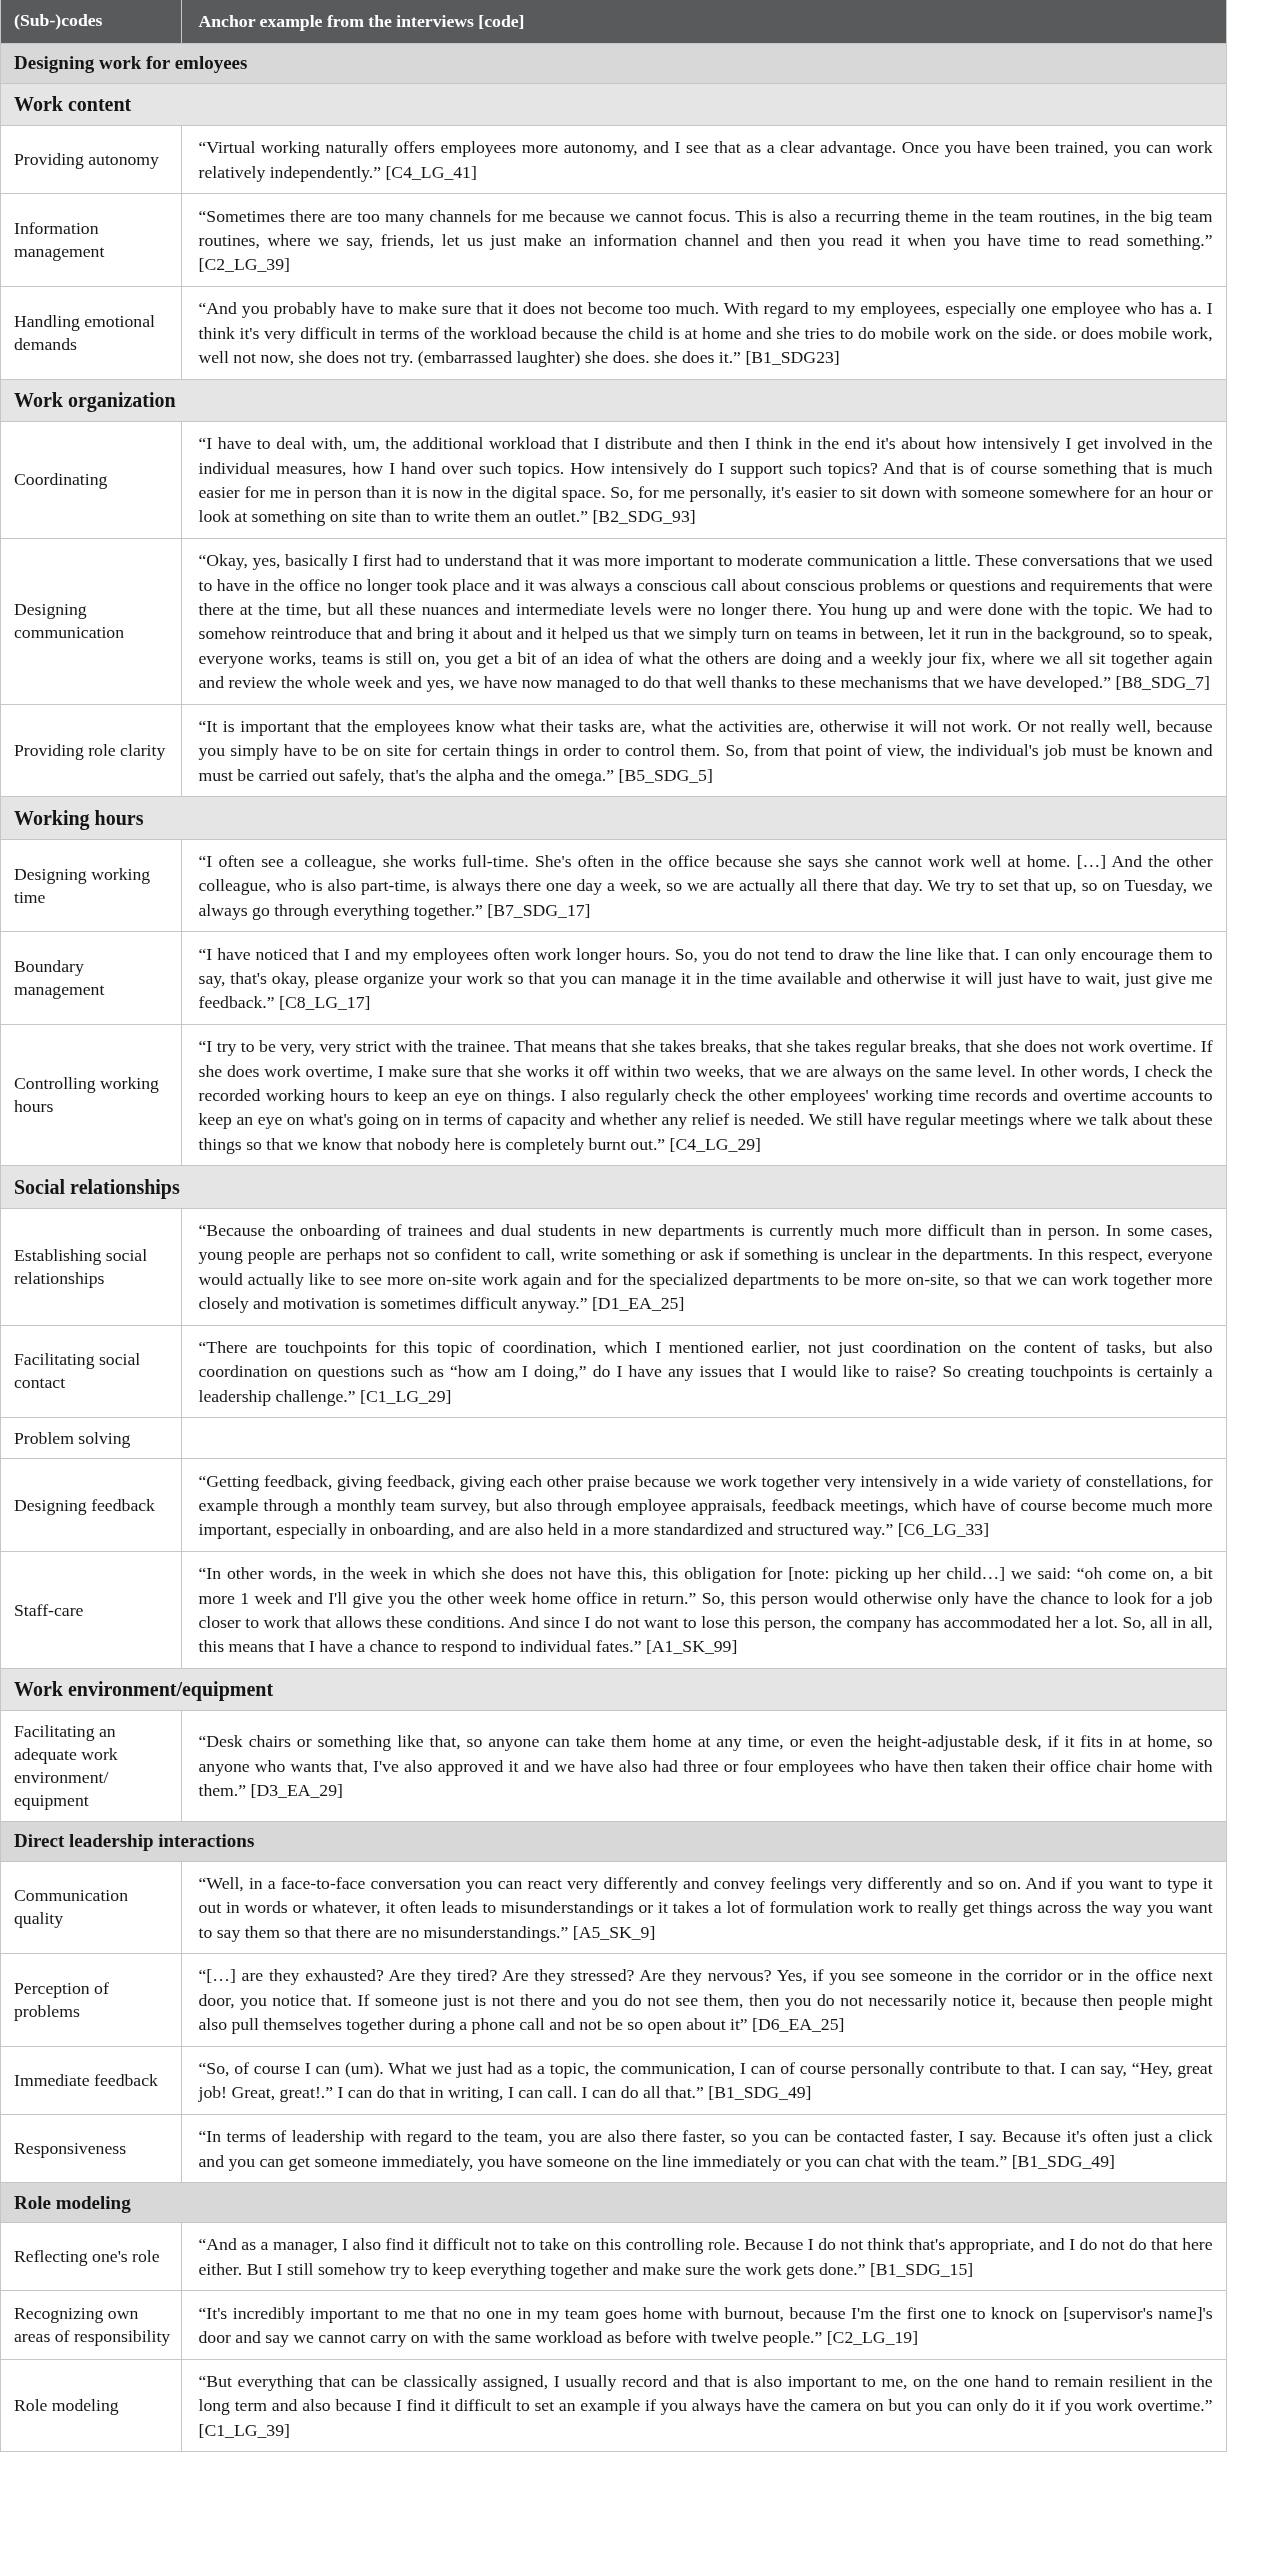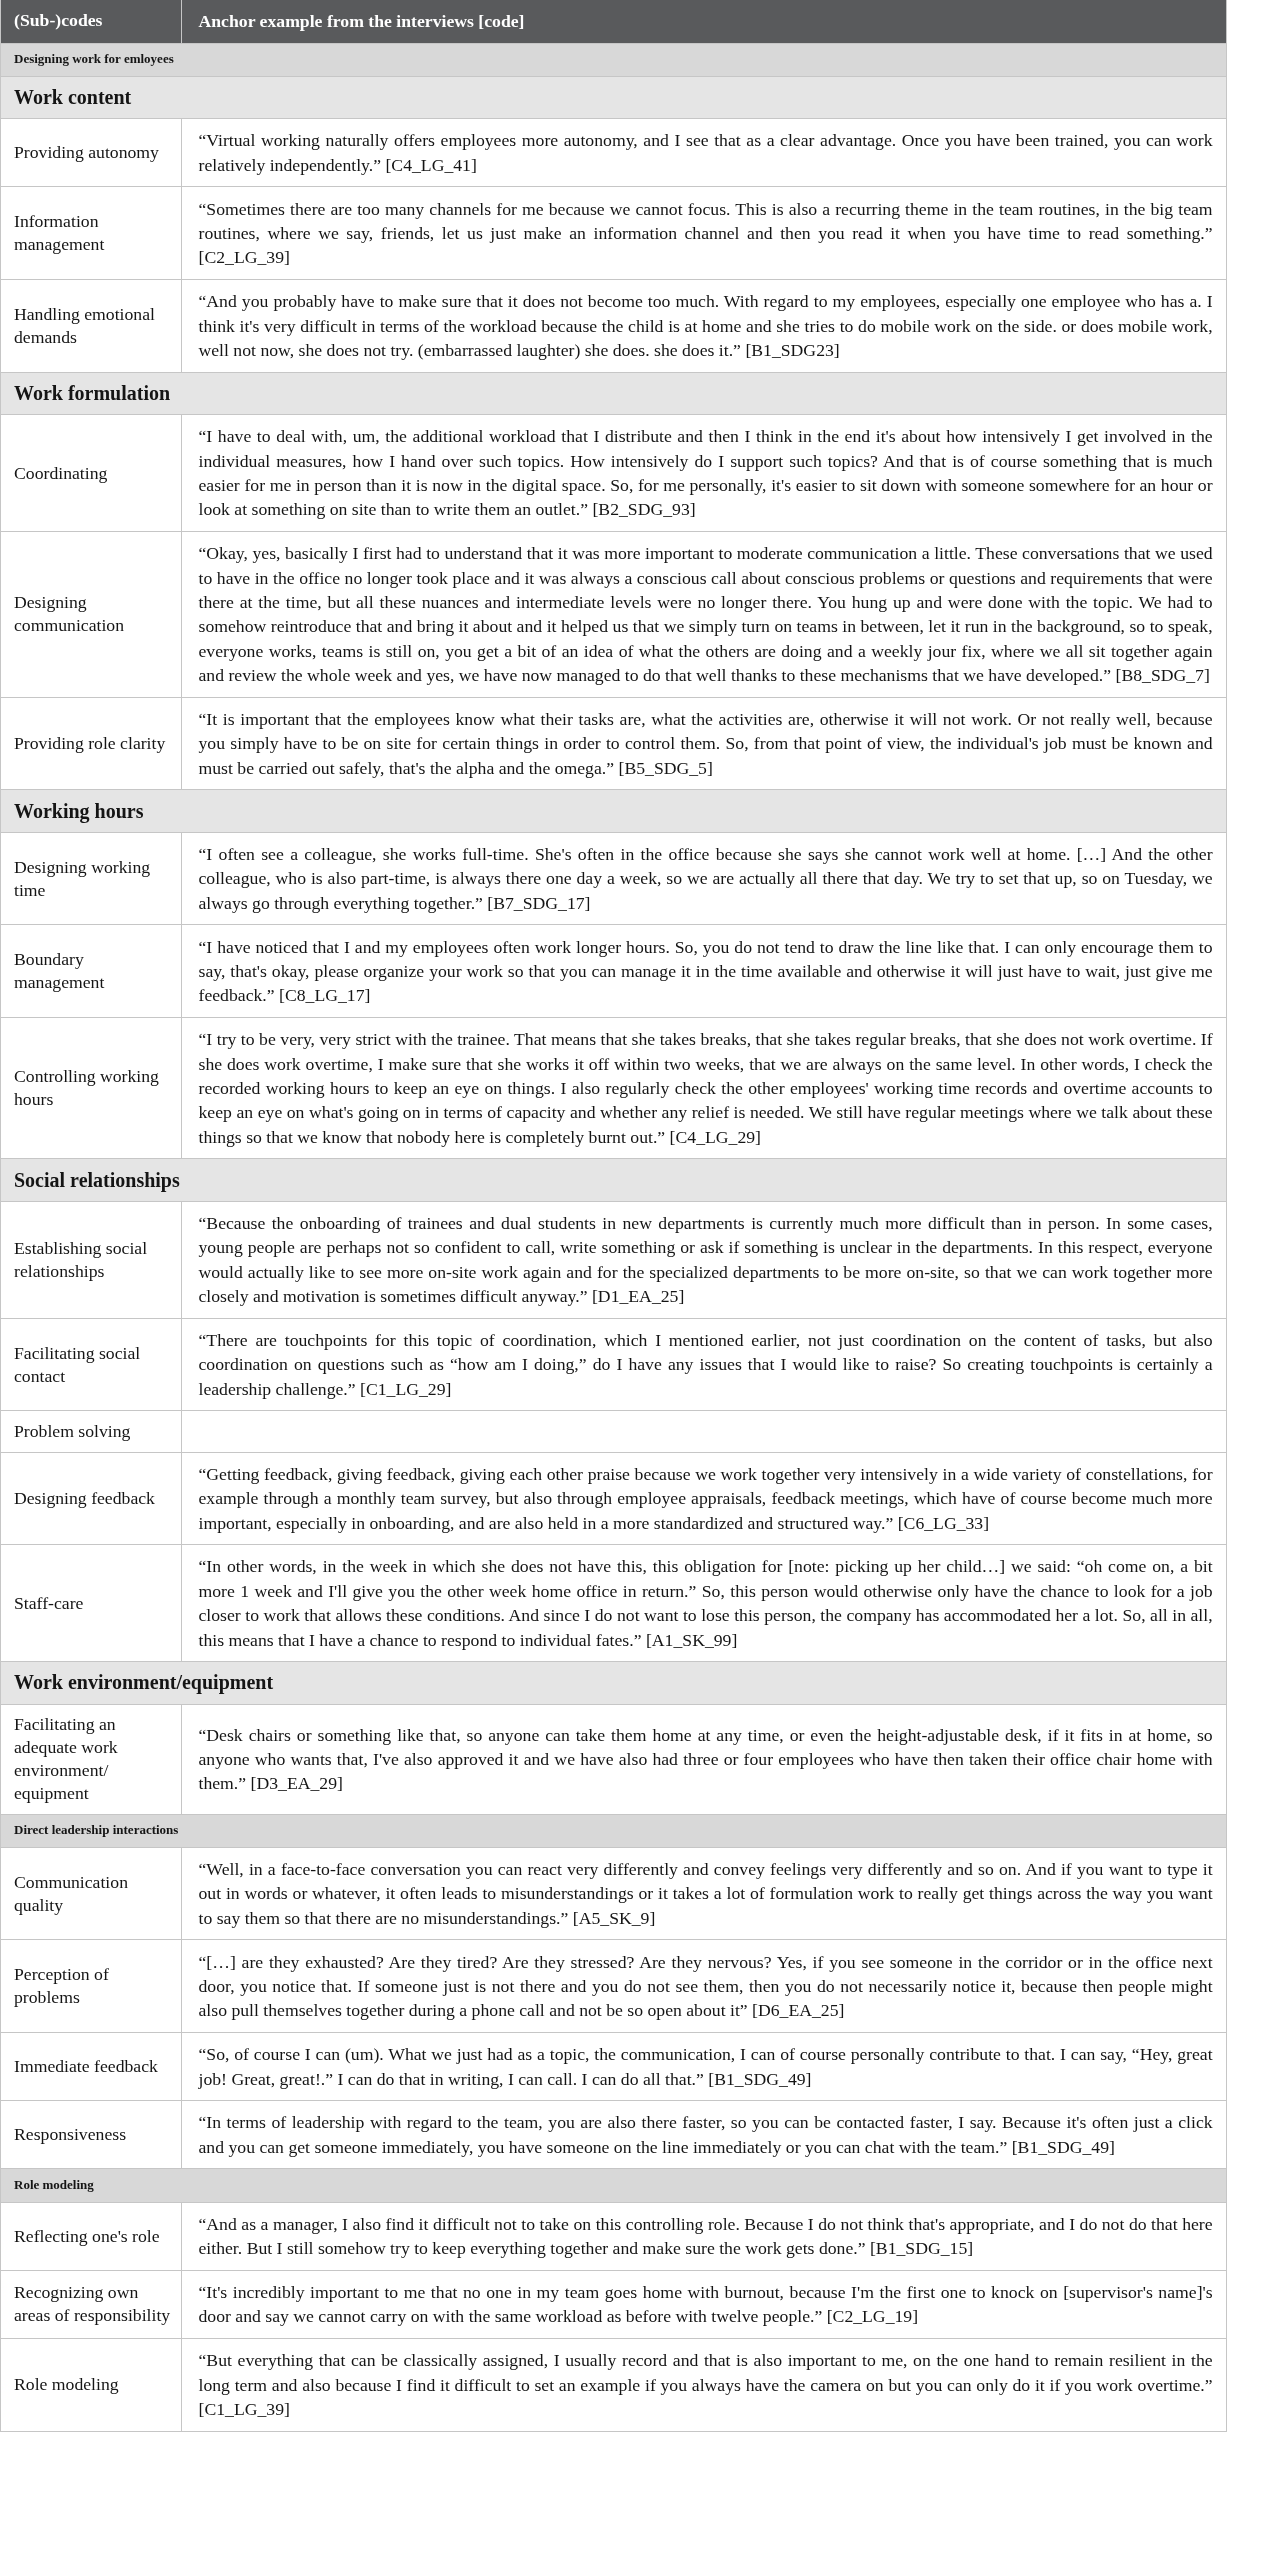--- a/index.html
+++ b/index.html
@@ -17,21 +17,21 @@
   }
   .row { display: flex; border-top: 0.6px solid #c6c6c6; }
   .row:first-child { border-top: none; }
 
   
   .row-header { background: #595a5c; color: #ffffff; }
   .row-header .cell { font-weight: 700; font-size: 21.4px; line-height: 1.2; padding-top: 11.6px; padding-bottom: 11.6px; border-right: none; }
 
   
   .row-main { background: #d8d8d8; }
-  .row-main .section-title { font-weight: 700; font-size: 13px; line-height: 1.15; padding: 8.6px 12.2px 8.6px 13px; }
+  .row-main .section-title { font-weight: 700; font-size: 19px; line-height: 1.15; padding: 8.6px 12.2px 8.6px 13px; }
 
   
   .row-sub { background: #e5e5e5; }
   .row-sub .subsection-title { font-weight: 700; font-size: 20px; line-height: 1.15; padding: 9.2px 12.2px 9.2px 13px; }
 
   
   .cell { min-height: 100%; }
   .cell.code {
     flex: 0 0 181px;
     width: 181px;
@@ -93,21 +93,21 @@
   <div class="row row-data">
     <div class="cell code">
         <span>Handling emotional demands</span>
       </div>
     <div class="cell quote">
         <p><span>“And you probably have to make sure that it does not become too much. With regard to my employees, especially one employee who has a. I think it's very difficult in terms of the workload because the child is at home and she tries to do mobile work on the side. or does mobile work, well not now, she does not try. (embarrassed laughter) she does. she does it.”</span> <span class="ref">[B1_SDG23]</span></p>
       </div>
   </div>
 
   <div class="row row-sub">
-    <div class="subsection-title">Work formulation</div>
+    <div class="subsection-title">Work organization</div>
   </div>
 
   <div class="row row-data">
     <div class="cell code">
         <span>Coordinating</span>
       </div>
     <div class="cell quote">
         <p><span>“I have to deal with, um, the additional workload that I distribute and then I think in the end it's about how intensively I get involved in the individual measures, how I hand over such topics. How intensively do I support such topics? And that is of course something that is much easier for me in person than it is now in the digital space. So, for me personally, it's easier to sit down with someone somewhere for an hour or look at something on site than to write them an outlet.”</span> <span class="ref">[B2_SDG_93]</span></p>
       </div>
   </div>

